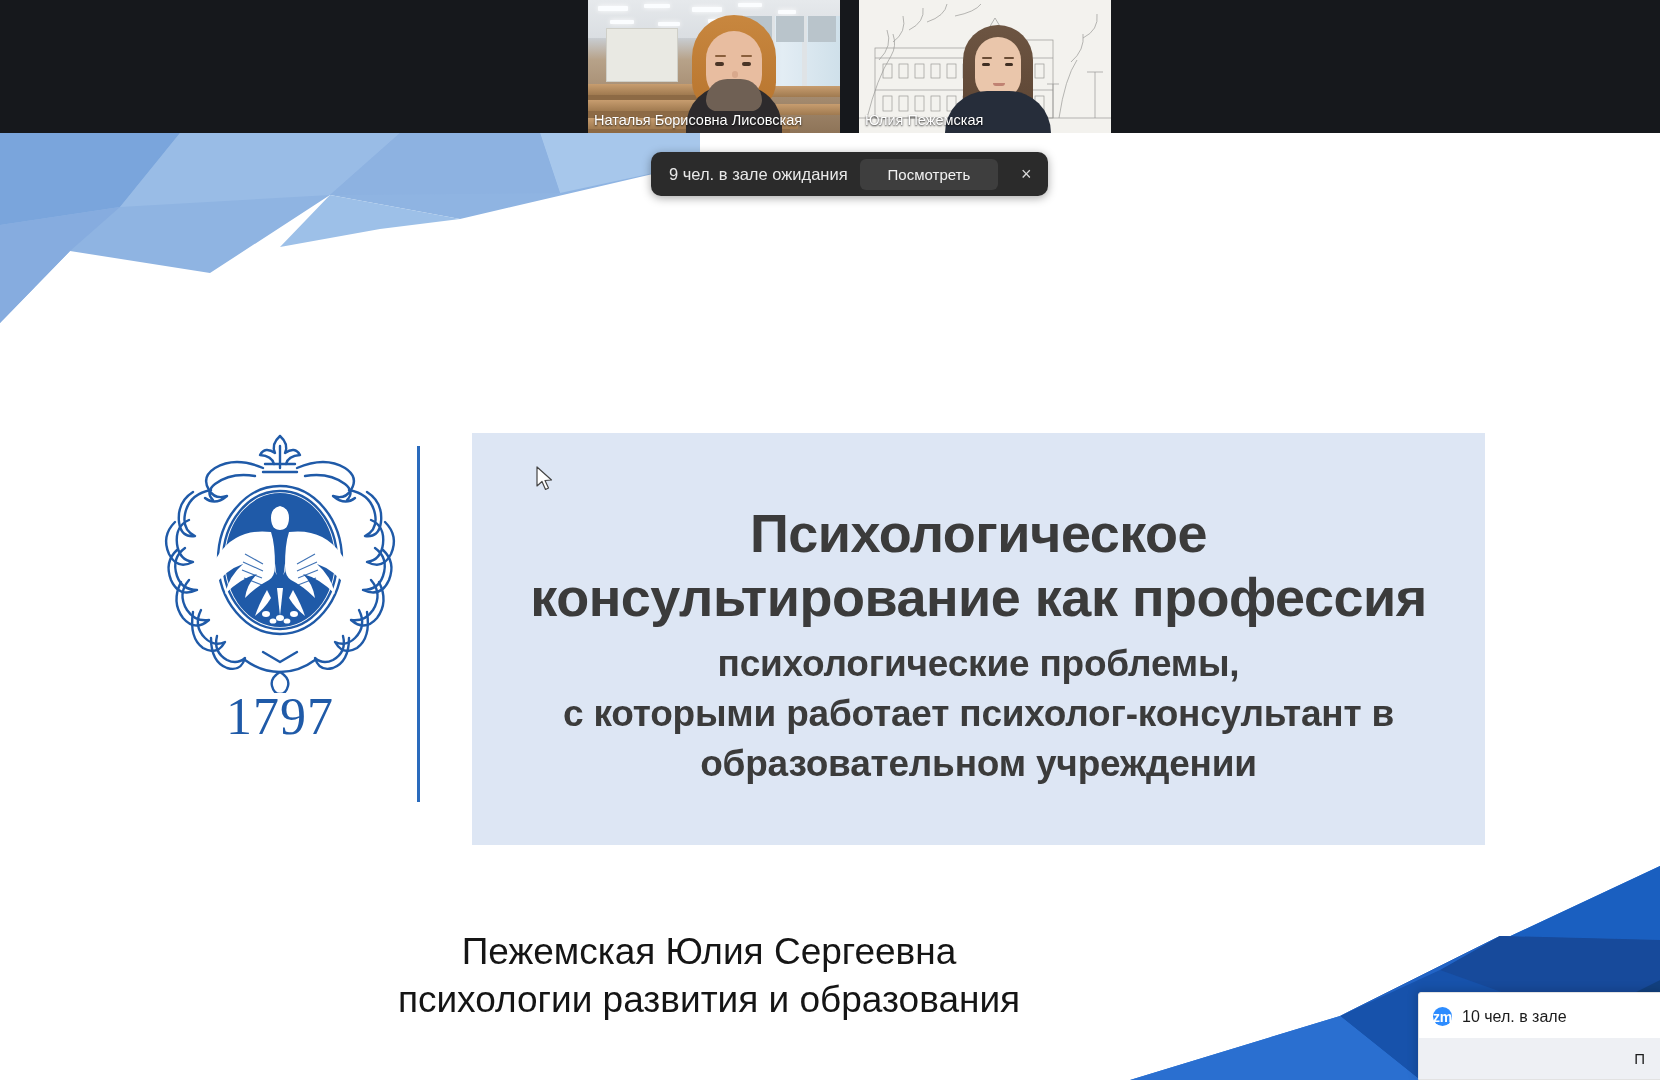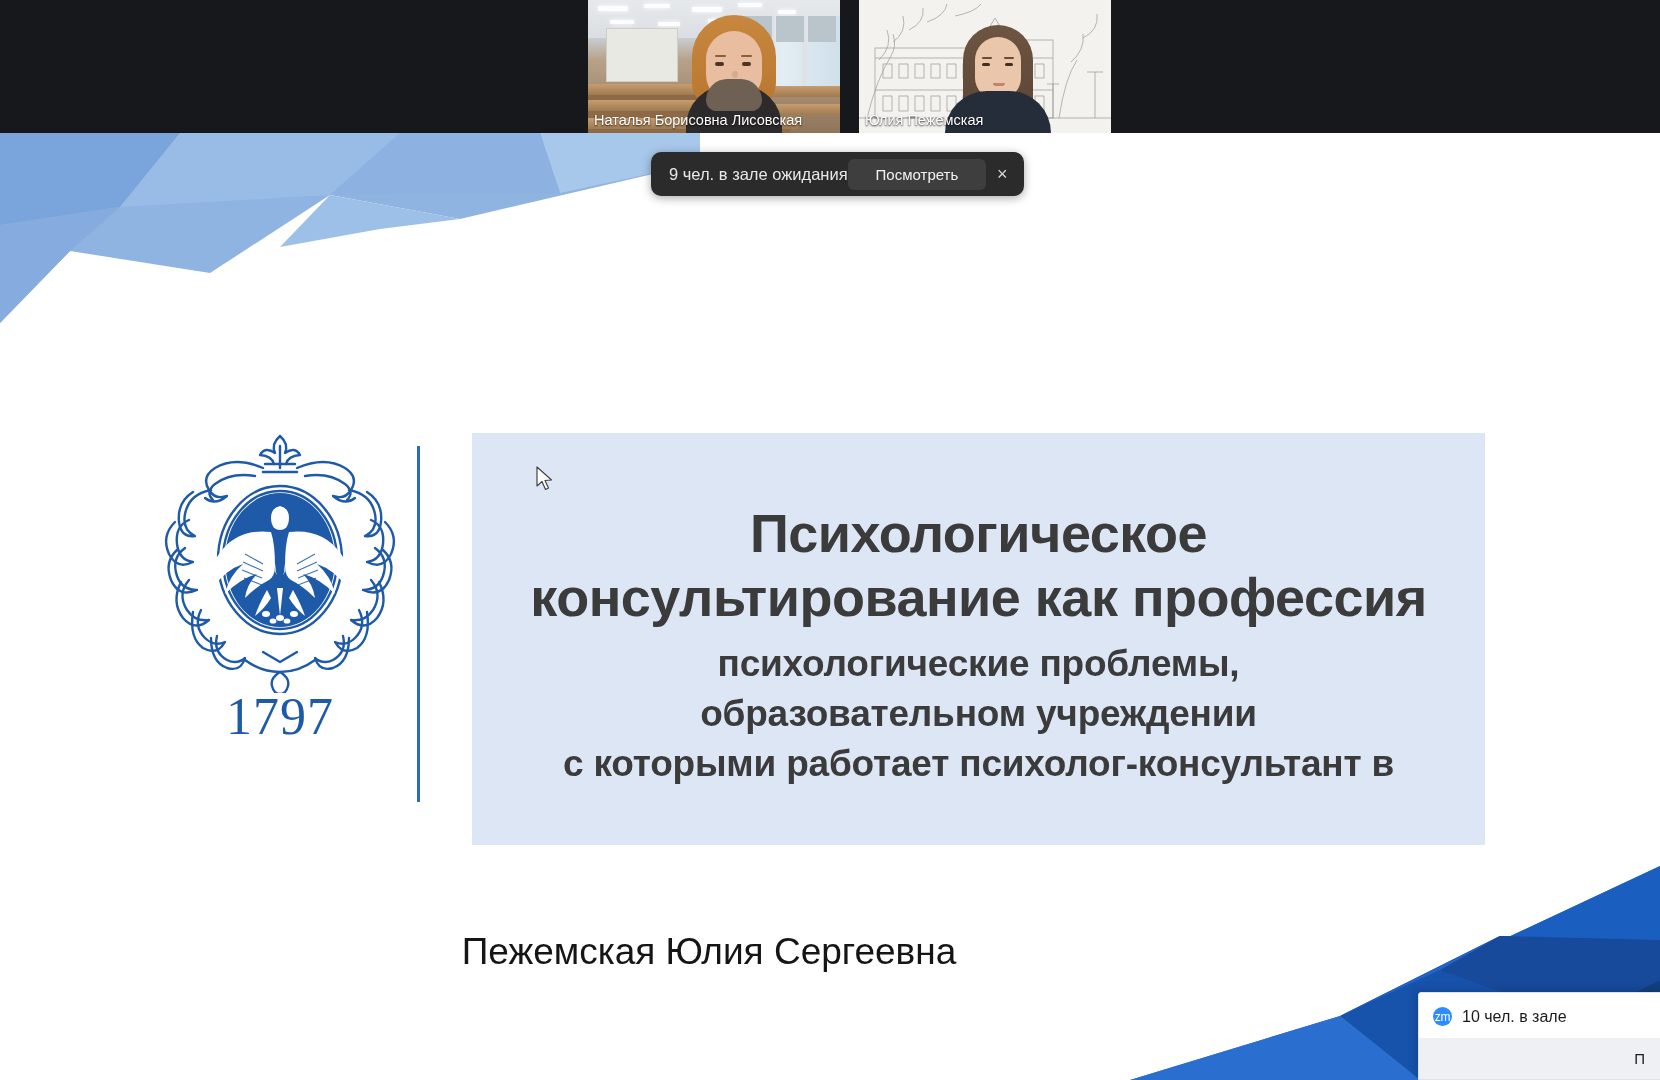--- a/index.html
+++ b/index.html
@@ -249,20 +249,21 @@
   .toast {
     position: absolute;
     top: 152px;
     left: 651px;
     height: 44px;
     background: #2b2b2b;
     border-radius: 10px;
     display: flex;
     align-items: center;
     padding: 0 6px 0 18px;
+    gap: 12px;
     z-index: 60;
     box-shadow: 0 2px 10px rgba(0,0,0,.35);
   }
   .toast-text {
     color: #e8e8e8;
     font-size: 16.5px;
     font-family: "Liberation Sans", sans-serif;
     white-space: nowrap;
   }
   .toast-btn {
@@ -305,22 +306,22 @@
   .sys-head {
     display: flex;
     align-items: center;
     gap: 10px;
     padding: 14px 12px 12px 14px;
   }
   .zm-badge {
     width: 19px; height: 19px; border-radius: 50%;
     background: #2d8cff;
     color: #fff;
-    font-size: 12px;
-    font-weight: 400;
+    font-size: 14px;
+    font-weight: 700;
     display: flex; align-items: center; justify-content: center;
     font-family: "Liberation Sans", sans-serif;
     flex: 0 0 auto;
     letter-spacing: -0.3px;
   }
   .sys-text {
     font-size: 16px;
     color: #1b1b1b;
     white-space: nowrap;
     font-family: "Liberation Sans", sans-serif;
@@ -542,26 +543,27 @@
       </g>
     </svg>
     <div class="emblem-year">1797</div>
   </div>
 
   <div class="logo-divider"></div>
 
   <div class="title-card">
     <h1 class="title-main">Психологическое консультирование как профессия</h1>
     <p class="title-sub">психологические проблемы,</p>
+    <p class="title-sub" style="margin-top:0">с которыми работает психолог-консультант в</p>
     <p class="title-sub" style="margin-top:0">образовательном учреждении</p>
-    <p class="title-sub" style="margin-top:0">с которыми работает психолог-консультант в</p>
   </div>
 
   <div class="author-block">
     <div>Пежемская Юлия Сергеевна</div>
+    <div>психологии развития и образования</div>
   </div>
 
   <svg class="cursor" width="20" height="28" viewBox="0 0 20 28">
     <path d="M1 1 L1 20 L6 15.5 L9.5 23.5 L12.5 22 L9 14.5 L15.5 14 Z" fill="#ffffff" stroke="#444" stroke-width="1.2" stroke-linejoin="round"></path>
   </svg>
 
   <div class="sys-popup">
     <div class="sys-head">
       <span class="zm-badge">zm</span>
       <span class="sys-text">10 чел. в зале</span>

